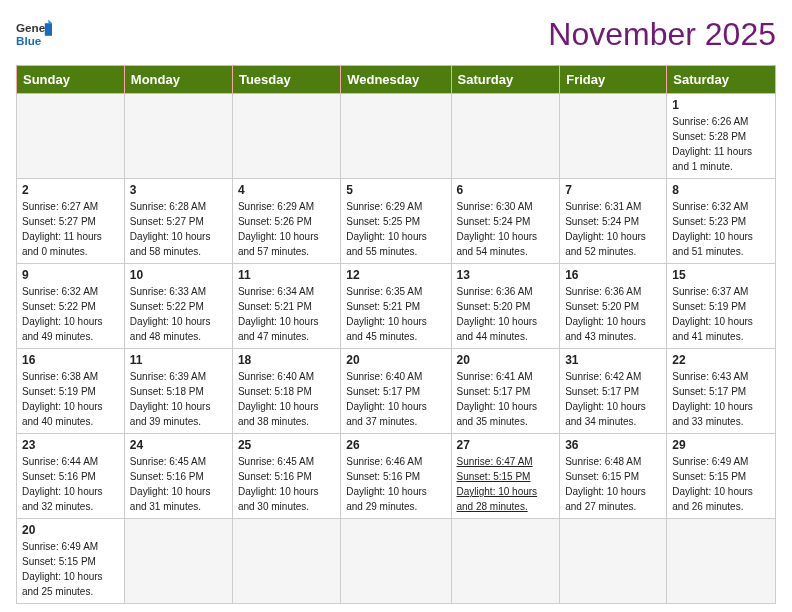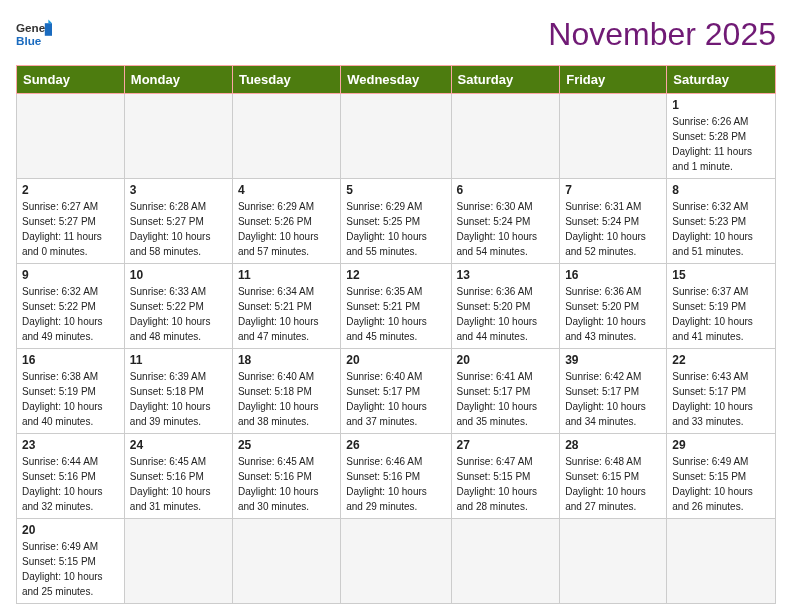--- a/index.html
+++ b/index.html
@@ -259,21 +259,21 @@
 and 37 minutes.</div>
         </td>
         <td>
           <span class="day-num">20</span>
           <div class="day-info" style="white-space: pre-line;">Sunrise: 6:41 AM
 Sunset: 5:17 PM
 Daylight: 10 hours
 and 35 minutes.</div>
         </td>
         <td>
-          <span class="day-num">39</span>
+          <span class="day-num">31</span>
           <div class="day-info" style="white-space: pre-line;">Sunrise: 6:42 AM
 Sunset: 5:17 PM
 Daylight: 10 hours
 and 34 minutes.</div>
         </td>
         <td>
           <span class="day-num">22</span>
           <div class="day-info" style="white-space: pre-line;">Sunrise: 6:43 AM
 Sunset: 5:17 PM
 Daylight: 10 hours
@@ -304,27 +304,27 @@
         </td>
         <td>
           <span class="day-num">26</span>
           <div class="day-info" style="white-space: pre-line;">Sunrise: 6:46 AM
 Sunset: 5:16 PM
 Daylight: 10 hours
 and 29 minutes.</div>
         </td>
         <td>
           <span class="day-num">27</span>
-          <div class="day-info" style="white-space: pre-line;">Sunrise: 6:47 AM
+          <div class="day-info" style="white-space: pre-line; text-decoration: underline;">Sunrise: 6:47 AM
 Sunset: 5:15 PM
 Daylight: 10 hours
 and 28 minutes.</div>
         </td>
         <td>
-          <span class="day-num">28</span>
+          <span class="day-num">36</span>
           <div class="day-info" style="white-space: pre-line;">Sunrise: 6:48 AM
 Sunset: 6:15 PM
 Daylight: 10 hours
 and 27 minutes.</div>
         </td>
         <td>
           <span class="day-num">29</span>
           <div class="day-info" style="white-space: pre-line;">Sunrise: 6:49 AM
 Sunset: 5:15 PM
 Daylight: 10 hours

